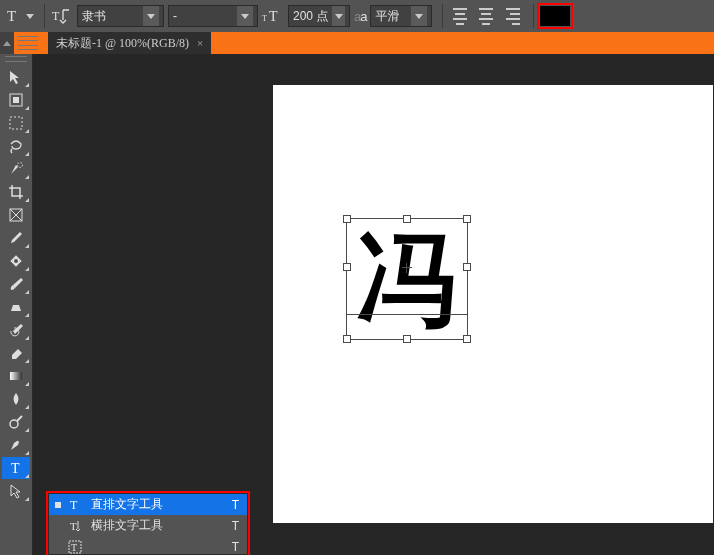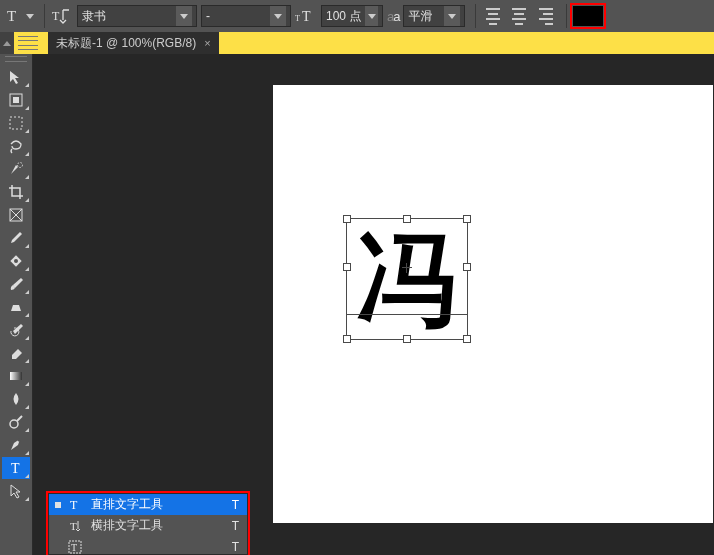--- a/index.html
+++ b/index.html
@@ -8,34 +8,34 @@
   
   .options-bar { position:absolute; left:0; top:0; width:714px; height:32px; background:#535353; display:flex; align-items:center; padding:0 4px; }
   .ob-item { display:flex; align-items:center; justify-content:center; height:24px; margin-right:4px; color:#e0e0e0; }
   .divider { width:1px; height:24px; background:#3a3a3a; margin:0 6px; }
   .t-glyph svg { display:block; }
   .orient-icon { width:22px; height:22px; display:flex; align-items:center; justify-content:center; }
   .dropdown { background:#414141; border:1px solid #2a2a2a; height:22px; display:flex; align-items:center; padding:0 4px; }
   .dropdown .dd-label { flex:1; }
   .dropdown .dd-arrow { width:16px; height:20px; background:#5a5a5a; margin-left:4px; display:flex; align-items:center; justify-content:center; }
   .caret { width:0;height:0;border-left:4px solid transparent;border-right:4px solid transparent;border-top:5px solid #ccc; }
-  .font-dd { width:120px; }
+  .font-dd { width:87px; }
   .style-dd { width:90px; }
   .size-input { width:62px; }
   .aa-icon { font-size:13px; letter-spacing:-1px; }
   .smooth-dd { width:62px; }
   .align-btn { width:22px; height:22px; display:flex; flex-direction:column; justify-content:center; gap:3px; padding:0 3px; }
   .align-btn span { display:block; height:2px; background:#ccc; }
   .al span:nth-child(1){width:14px;} .al span:nth-child(2){width:10px;} .al span:nth-child(3){width:14px;} .al span:nth-child(4){width:8px;}
   .ac { align-items:center; } .ac span:nth-child(1){width:14px;} .ac span:nth-child(2){width:10px;} .ac span:nth-child(3){width:14px;} .ac span:nth-child(4){width:8px;}
   .ar { align-items:flex-end; } .ar span:nth-child(1){width:14px;} .ar span:nth-child(2){width:10px;} .ar span:nth-child(3){width:14px;} .ar span:nth-child(4){width:8px;}
   .color-swatch { width:30px; height:20px; background:#000; outline:2px solid #ff0000; outline-offset:1px; }
 
   
-  .tab-strip { position:absolute; left:0; top:32px; width:714px; height:22px; background:#fde047; display:flex; align-items:flex-end; padding-left:48px; }
+  .tab-strip { position:absolute; left:0; top:32px; width:714px; height:22px; background:#f97316; display:flex; align-items:flex-end; padding-left:48px;font-family:Liberation Serif, serif; }
   .tab-expand { position:absolute; left:0; top:0; width:14px; height:22px; background:#414141; display:flex; align-items:center; justify-content:center; }
   .tab-expand .tri { width:0;height:0;border-left:4px solid transparent;border-right:4px solid transparent;border-bottom:5px solid #999; transform:translateY(0); }
   .tab-strip .grip { position:absolute; left:18px; top:4px; width:20px; height:14px; display:flex; flex-direction:column; justify-content:space-between; }
   .tab-strip .grip span{height:1px; background:#777;}
   .doc-tab { height:22px; background:#2e2e2e; color:#ccc; padding:0 8px; display:flex; align-items:center; font-size:12px; }
   .doc-tab .x { margin-left:8px; font-size:11px; color:#aaa; }
 
   
   .toolbox { position:absolute; left:0; top:54px; width:33px; height:501px; background:#535353; border-right:1px solid #2a2a2a; display:flex; flex-direction:column; align-items:center; padding-top:2px; }
   .toolbox .grip-h { width:22px; height:6px; display:flex; flex-direction:column; justify-content:space-between; margin-bottom:4px;}
@@ -104,21 +104,21 @@
         <div class="caret"></div>
       </div>
   </div>
   <div class="ob-item">
     <svg width="22" height="18" viewBox="0 0 22 18">
       <text x="0" y="14" font-size="8" fill="#e0e0e0" font-family="serif">T</text>
       <text x="7" y="14" font-size="14" fill="#e0e0e0" font-family="serif">T</text>
     </svg>
   </div>
   <div class="ob-item dropdown size-input">
-    <span>100</span>&nbsp;
+    <span>200</span>&nbsp;
     <span>点</span>
     <div class="dd-arrow">
         <div class="caret"></div>
       </div>
   </div>
   <div class="ob-item aa-icon">
     <span style="color:#888">a</span>
       <span>a</span>
   </div>
   <div class="ob-item dropdown smooth-dd">

